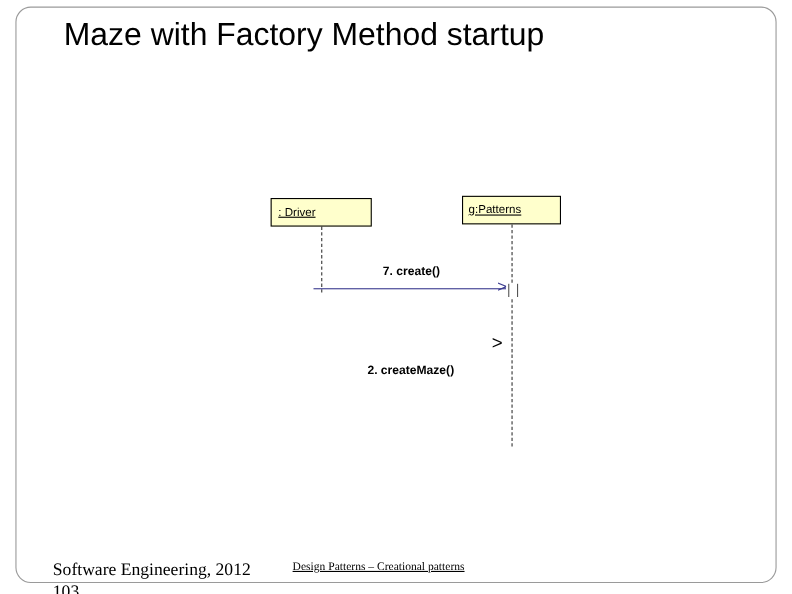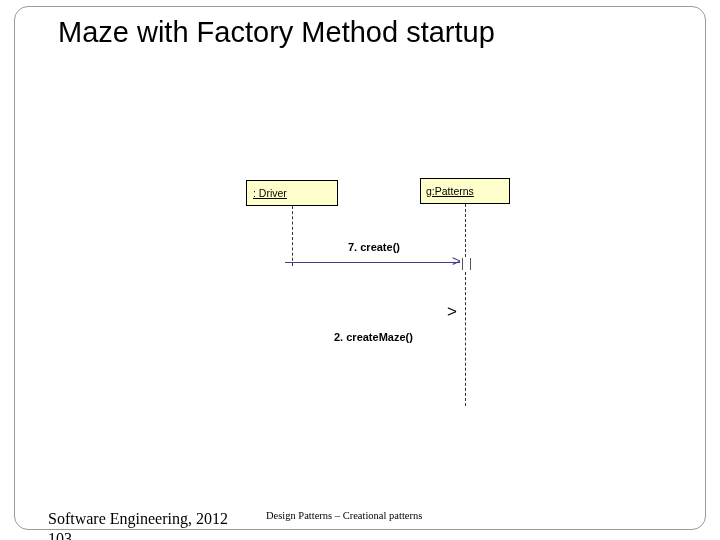--- a/index.html
+++ b/index.html
@@ -160,20 +160,21 @@
     color: #000000;
     line-height: 1.25;
   }
   .footer-center {
     position: absolute;
     left: 266px;
     top: 510px;
     font-family: "Liberation Serif", serif;
     font-size: 10.5px;
     color: #000000;
+    text-decoration: underline;
   }
   .footer-page {
     display: block;
   }
 </style>
 </head>
 <body>
 
 <div class="slide-frame"></div>
 

